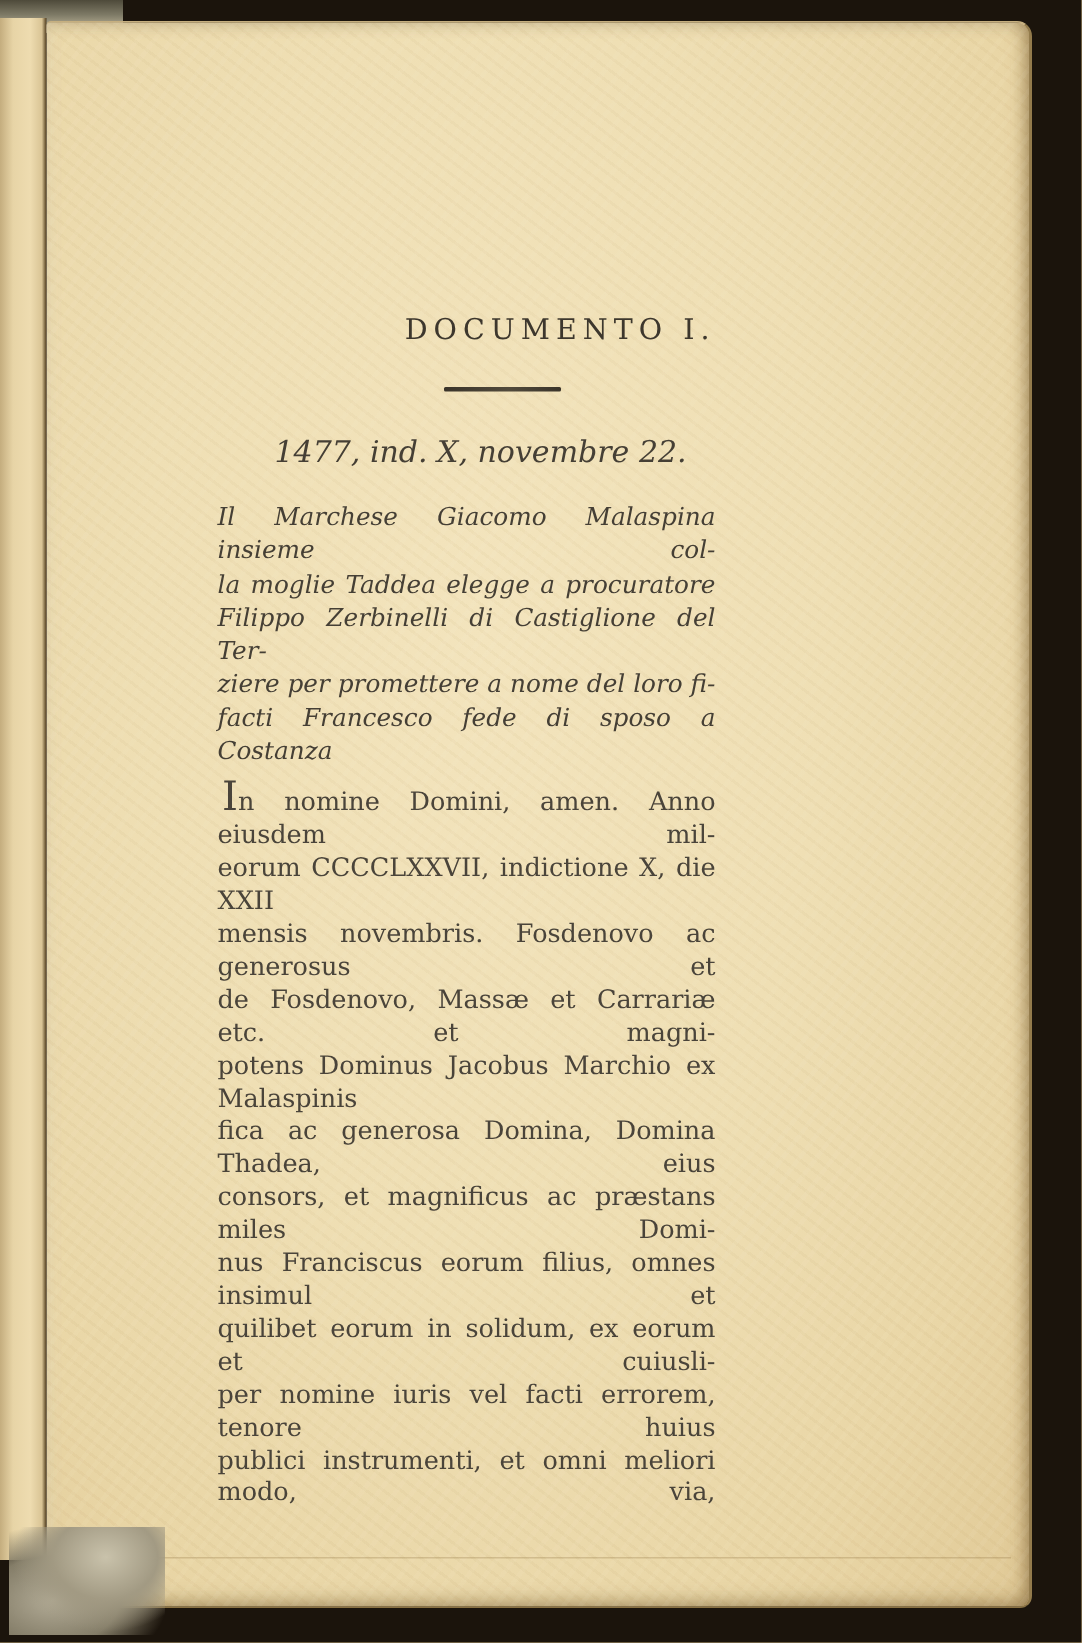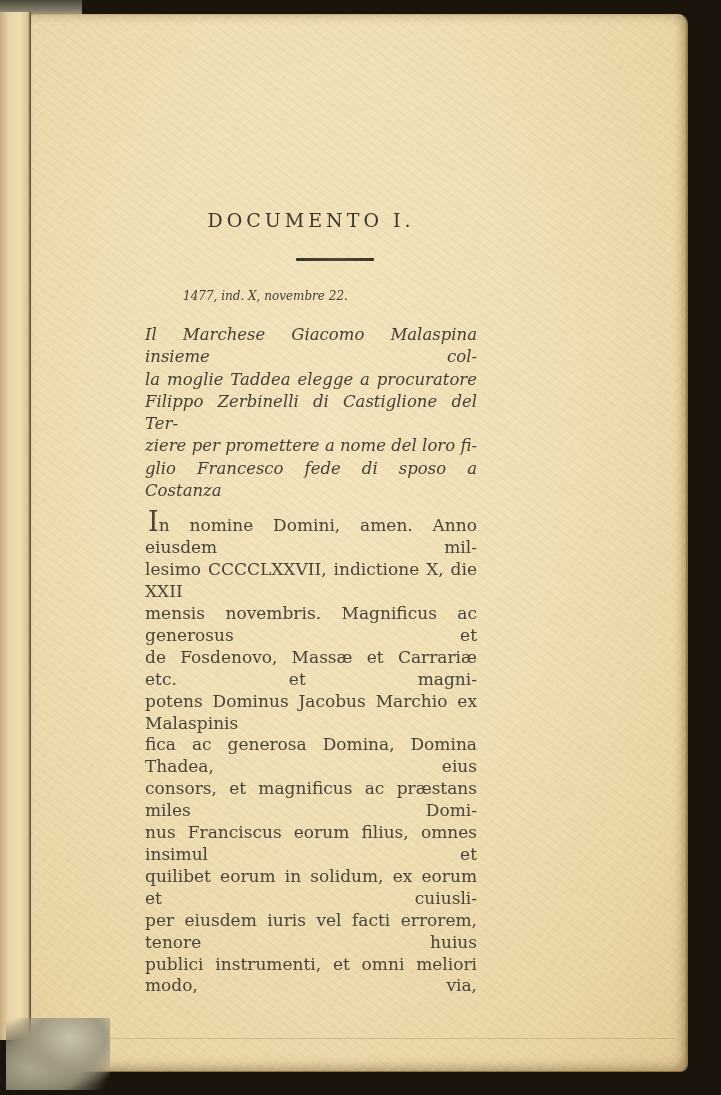--- a/index.html
+++ b/index.html
@@ -62,34 +62,34 @@
   }
 
   .content {
     position: absolute; left: 114px; top: 194px; width: 332px;
     color: #4a433a;
   }
   .title {
     margin: 0;
     font-size: 19px; font-weight: normal;
     letter-spacing: 4px;
-    text-align: center;
+    text-align: right;
     color: #3d372d;
     white-space: nowrap;
   }
   .rule {
     width: 78px; height: 3px;
     margin: 27px auto 0 151px;
     background: linear-gradient(90deg, #3a342a 0%, #514a3c 55%, #3a342a 100%);
     border-radius: 1px;
   }
   .date {
     margin: 28px 0 0 38px;
     font-style: italic;
-    font-size: 12px;
+    font-size: 20px;
     color: #453f35;
   }
   .summary {
     margin-top: 21px;
     font-style: italic;
     font-size: 16.5px;
     line-height: 22.3px;
     color: #453f35;
   }
   .summary .line { text-align: justify; text-align-last: justify; }
@@ -117,31 +117,31 @@
     <div class="impression"></div>
     <div class="content">
       <h1 class="title">DOCUMENTO I.</h1>
       <div class="rule"></div>
       <p class="date">1477, ind. X, novembre 22.</p>
       <div class="summary">
           <div class="line">Il Marchese Giacomo Malaspina insieme col-</div>
           <div class="line">la moglie Taddea elegge a procuratore</div>
           <div class="line">Filippo Zerbinelli di Castiglione del Ter-</div>
           <div class="line">ziere per promettere a nome del loro fi-</div>
-          <div class="line">glio Francesco fede di sposo a Costanza</div>
+          <div class="line">facti Francesco fede di sposo a Costanza</div>
         </div>
       <div class="bodytext">
           <div class="line">In nomine Domini, amen. Anno eiusdem mil-</div>
-          <div class="line">lesimo CCCCLXXVII, indictione X, die XXII</div>
-          <div class="line">mensis novembris. Magnificus ac generosus et</div>
+          <div class="line">eorum CCCCLXXVII, indictione X, die XXII</div>
+          <div class="line">mensis novembris. Fosdenovo ac generosus et</div>
           <div class="line">de Fosdenovo, Massæ et Carrariæ etc. et magni-</div>
           <div class="line">potens Dominus Jacobus Marchio ex Malaspinis</div>
           <div class="line">fica ac generosa Domina, Domina Thadea, eius</div>
           <div class="line">consors, et magnificus ac præstans miles Domi-</div>
           <div class="line">nus Franciscus eorum filius, omnes insimul et</div>
           <div class="line">quilibet eorum in solidum, ex eorum et cuiusli-</div>
-          <div class="line">per eiusdem iuris vel facti errorem, tenore huius</div>
+          <div class="line">per nomine iuris vel facti errorem, tenore huius</div>
           <div class="line">publici instrumenti, et omni meliori modo, via,</div>
         </div>
     </div>
   </div>
   <div class="binding-bottom"></div>
 </div>
 
 </body></html>

